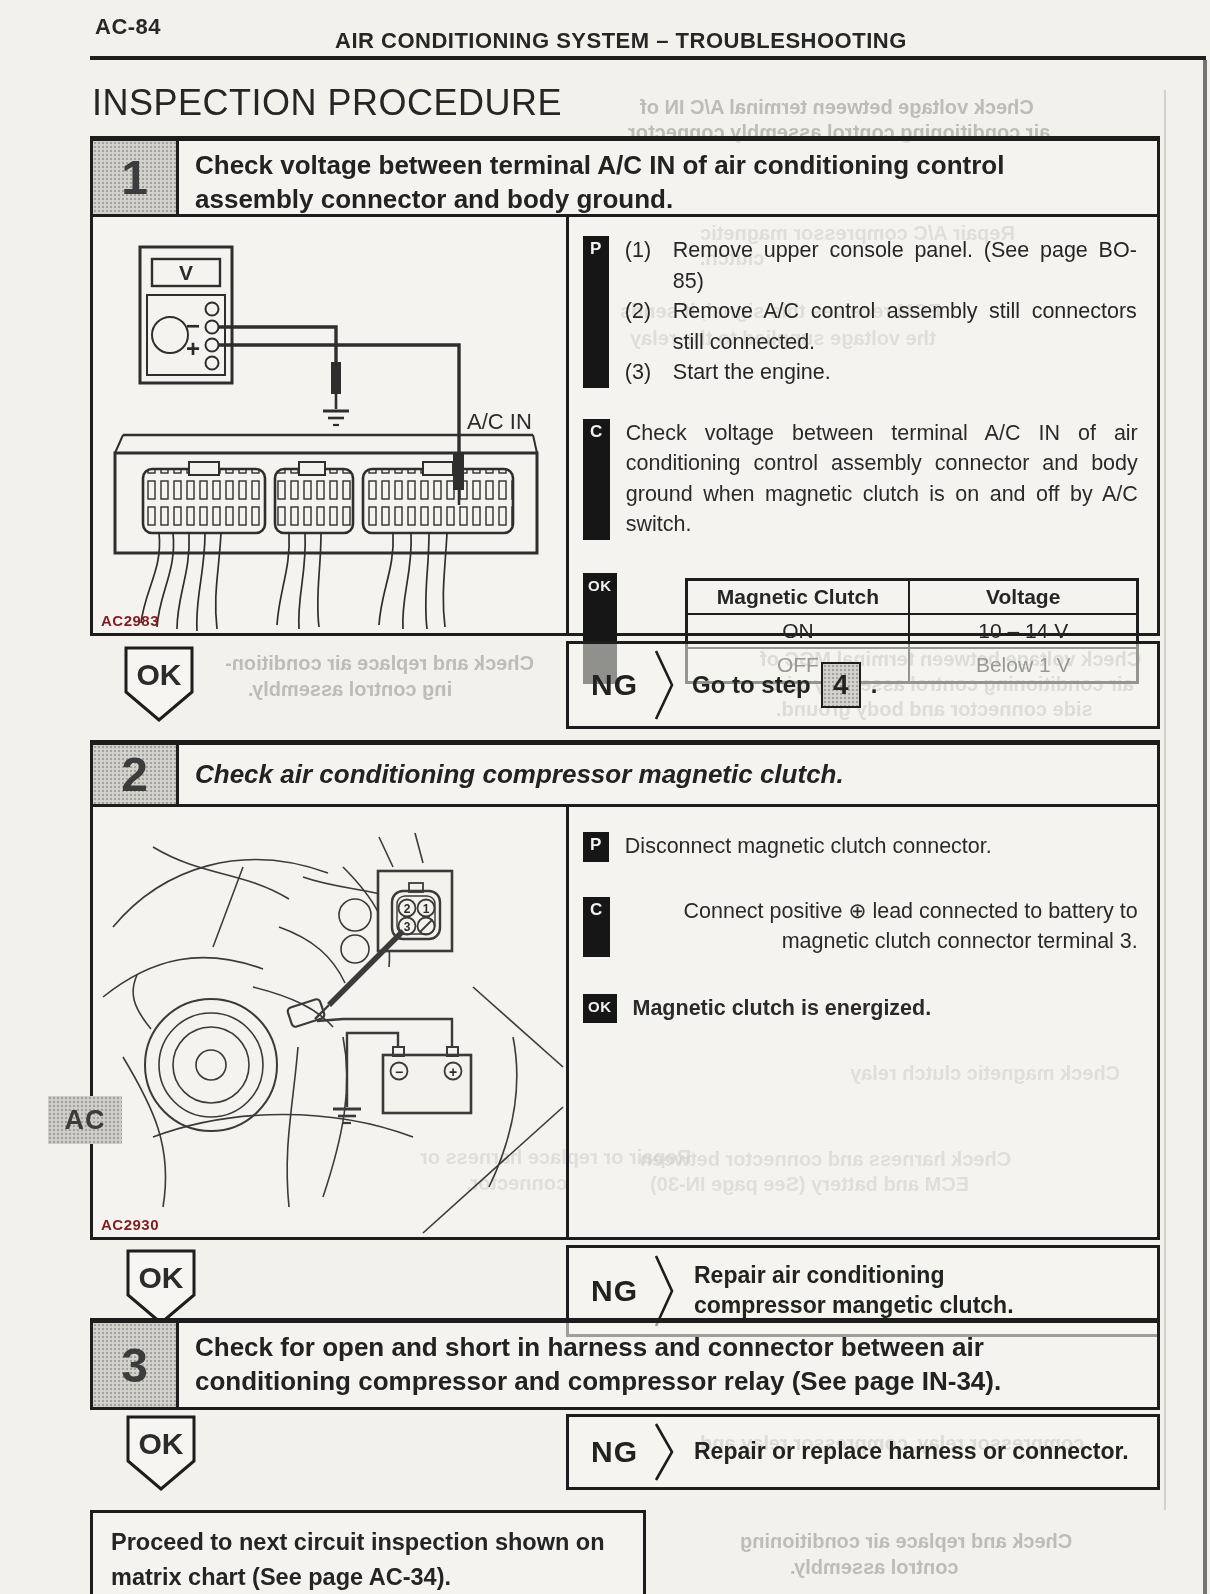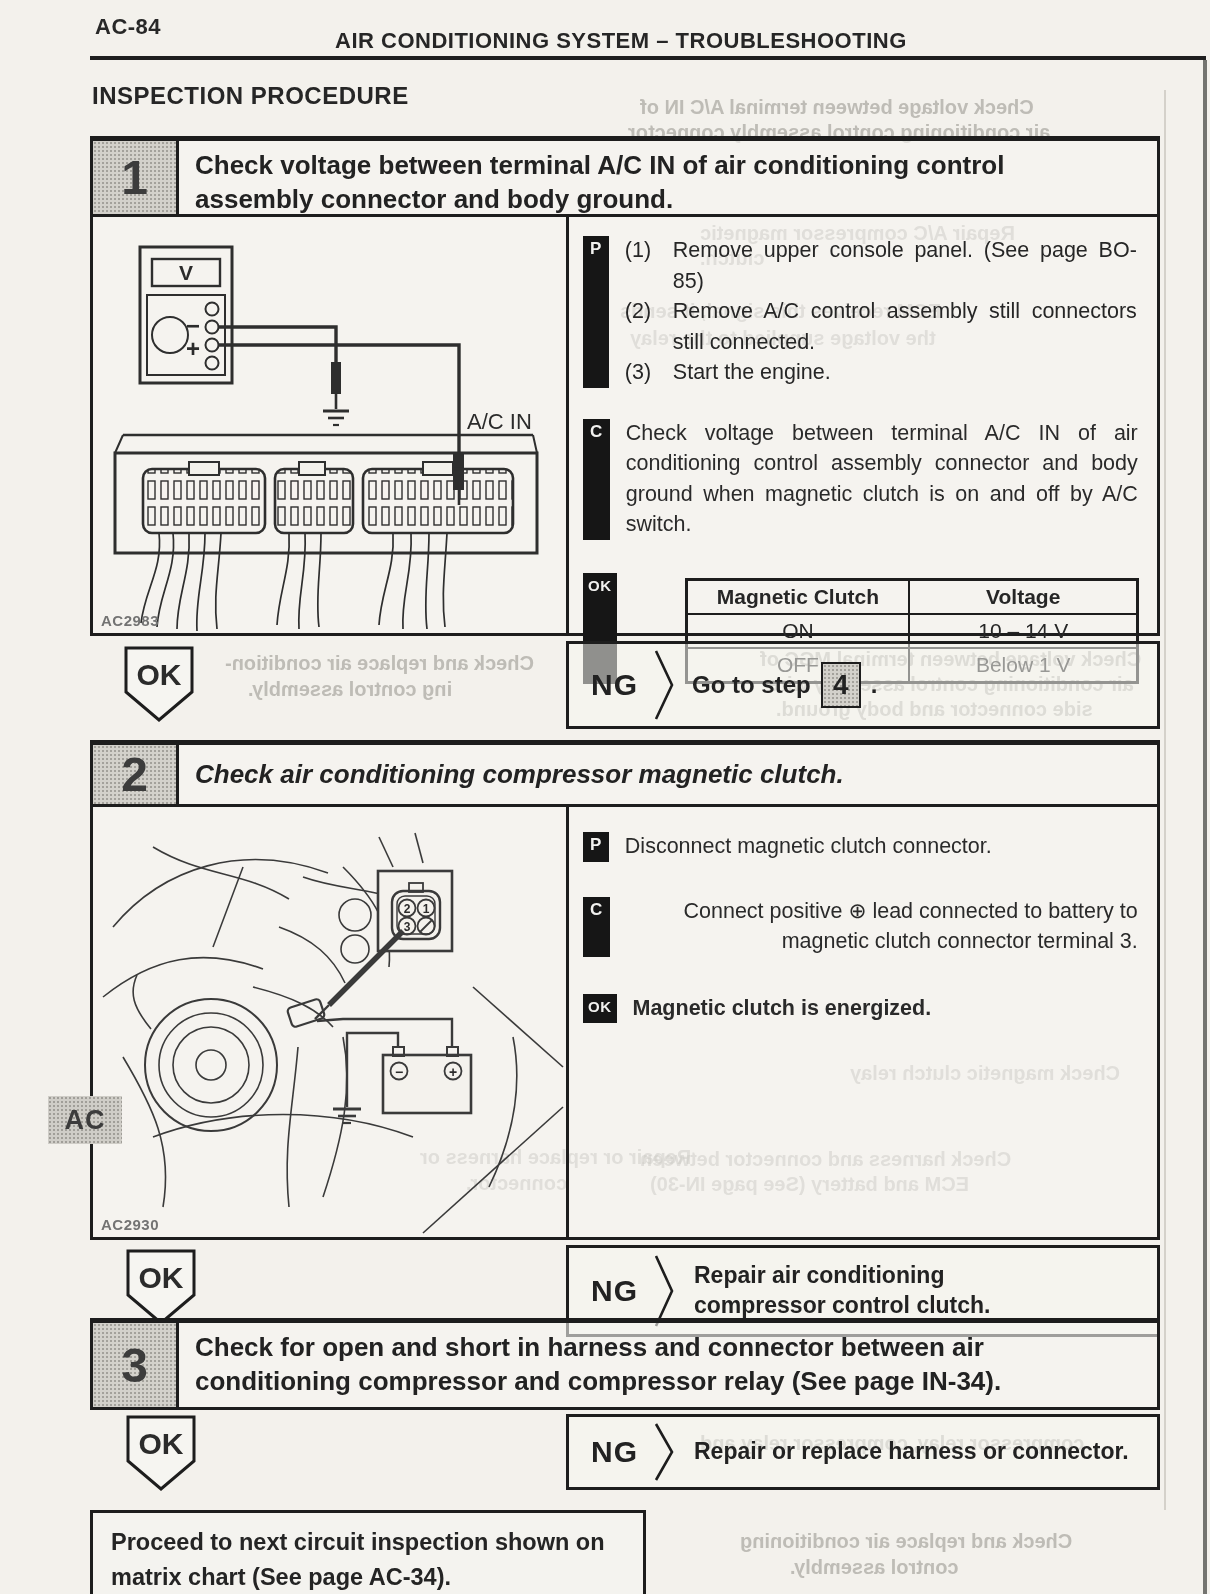--- a/index.html
+++ b/index.html
@@ -9,21 +9,21 @@
     position:relative; width:1210px; height:1594px;
     background:#f3f1ec; overflow:hidden; color:#262626;
   }
   .abs { position:absolute; }
   .txt { color:#282828; }
 
   
   .page-num { font-weight:bold; font-size:22px; letter-spacing:.5px; }
   .hdr-title { font-weight:bold; font-size:22px; letter-spacing:.5px; white-space:nowrap; }
   .hdr-rule { height:4px; background:#1f1f1f; }
-  .section-title { font-weight:bold; font-size:24px; letter-spacing:.5px; }
+  .section-title { font-weight:normal; font-size:36px; letter-spacing:.5px; }
 
   
   .step-box { border:3px solid #1d1d1d; border-top-width:5px; background:rgba(246,245,241,.6); }
   .step-head { display:flex; border-bottom:3px solid #1d1d1d; }
   .step-num {
     width:86px; flex:0 0 86px; border-right:3px solid #1d1d1d;
     display:flex; align-items:center; justify-content:center;
     font-weight:bold; font-size:48px; color:#3c3c3c;
     background-color:#d3d1cb;
     background-image:radial-gradient(#a3a19b 0.9px, rgba(0,0,0,0) 1px);
@@ -63,21 +63,21 @@
   .ng-text { font-weight:bold; font-size:23px; line-height:1.3; color:#222; }
   .gotostep { font-weight:bold; font-size:24px; color:#222; display:flex; align-items:center; gap:10px; }
   .step4-box {
     display:inline-flex; align-items:center; justify-content:center;
     width:40px; height:46px; border:2.5px solid #1d1d1d;
     background-color:#d3d1cb;
     background-image:radial-gradient(#a3a19b 0.9px, rgba(0,0,0,0) 1px);
     background-size:4px 4px;
     font-size:28px;
   }
-  .fig-code { font-size:15px; font-weight:bold; color:#737373; letter-spacing:.5px; }
+  .fig-code { font-size:15px; font-weight:bold; color:#7f1d1d; letter-spacing:.5px; }
 
   
   .footer-box { border:3.5px solid #1d1d1d; padding:12px 18px; font-weight:bold; font-size:23.5px; line-height:1.5; color:#242424; background:rgba(246,245,241,.5); }
 
   
   .side-tab {
     width:74px; height:48px; display:flex; align-items:center; justify-content:center;
     font-weight:bold; font-size:27px; color:#3c3c3c; letter-spacing:1px;
     background-color:#cfcdc7;
     background-image:radial-gradient(#a09e98 0.9px, rgba(0,0,0,0) 1px);
@@ -357,21 +357,21 @@
       <polygon points="3,3 69,3 69,47 36,75 3,47" fill="#f6f5f1" stroke="#1d1d1d" stroke-width="3"></polygon>
       <text x="36" y="40" font-size="30" font-weight="bold" text-anchor="middle">OK</text>
     </svg>
   </div>
 
   <div class="abs ng-box" style="left:566px; top:1245px; width:594px; height:92px; padding:0 0 0 22px;">
     <span class="ng-label">NG</span>
     <svg width="26" height="74" viewBox="0 0 26 74" style="margin:0 16px 0 14px;">
       <polyline points="4,2 20,37 4,72" fill="none" stroke="#1d1d1d" stroke-width="2.6"></polyline>
     </svg>
-    <div class="ng-text" style="width:360px;">Repair air conditioning compressor control clutch.</div>
+    <div class="ng-text" style="width:360px;">Repair air conditioning compressor mangetic clutch.</div>
   </div>
 
   <div class="abs step-box" style="left:90px; top:1318px; width:1070px; height:92px;">
     <div class="step-head" style="height:100%; border-bottom:none;">
       <div class="step-num">3</div>
       <div class="step-title" style="max-width:964px;">Check for open and short in harness and connector between air conditioning compressor and compressor relay (See page IN-34).</div>
     </div>
   </div>
 
   <div class="abs" style="left:125px; top:1414px;">

